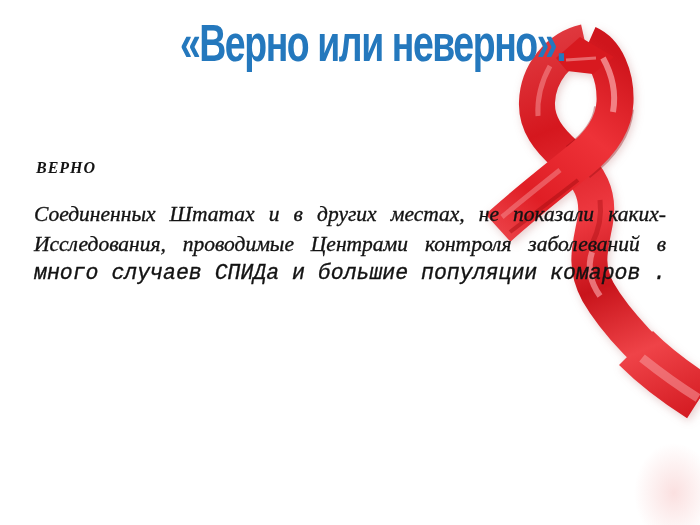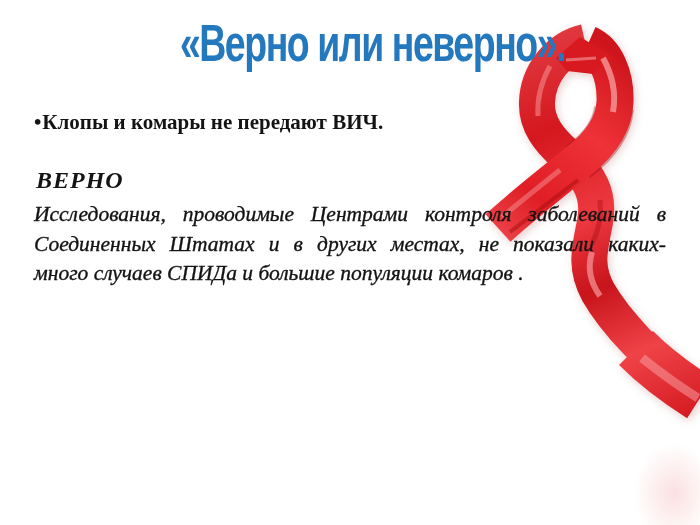--- a/index.html
+++ b/index.html
@@ -72,21 +72,21 @@
   .bullet-marker { margin-right: 1px; }
 
   
   .answer {
     position: absolute;
     top: 143px;
     left: 36px;
     z-index: 2;
     font-weight: 700;
     font-style: italic;
-    font-size: 24px;
+    font-size: 16px;
     letter-spacing: 1px;
   }
 
   
   .paragraph {
     position: absolute;
     top: 200px;
     left: 34px;
     width: 632px;
     z-index: 2;
@@ -97,20 +97,21 @@
   }
   .pline {
     height: 29.5px;
     line-height: 29.5px;
     text-align: justify;
     text-align-last: justify;
     white-space: nowrap;
   }
   .pline.last {
     text-align-last: left;
+    font-family: Liberation Mono, monospace;
   }
 </style>
 </head>
 <body>
 
 <div class="slide">
 
   <svg class="ribbon-svg" viewBox="0 0 700 525" aria-hidden="true">
     <defs>
       <linearGradient id="gBack" gradientUnits="userSpaceOnUse" x1="530" y1="40" x2="690" y2="420">
@@ -147,23 +148,22 @@
     <path d="M 642,358 C 662,374 682,388 698,398" fill="none" stroke="#f79b9e" stroke-width="9" opacity="0.55"></path>
 
     <path d="M 578,180 C 550,202 528,218 510,232" fill="none" stroke="#a50d12" stroke-width="4" opacity="0.5"></path>
     <path d="M 600,200 C 602,216 598,232 592,244" fill="none" stroke="#a50d12" stroke-width="5" opacity="0.4"></path>
   </svg>
 
   <div class="corner-smudge"></div>
 
   <h1 class="title">«Верно или неверно».</h1>
 
-  <p class="bullet-line"><span class="bullet-marker">•</span><span>Клопы и комары не передают ВИЧ.</span></p>
 
   <p class="answer">ВЕРНО</p>
 
   <div class="paragraph">
+    <div class="pline">Соединенных Штатах и в других местах, не показали каких-</div>
     <div class="pline">Исследования, проводимые Центрами контроля заболеваний в</div>
-    <div class="pline">Соединенных Штатах и в других местах, не показали каких-</div>
     <div class="pline last">много случаев СПИДа и большие популяции комаров .</div>
   </div>
 
 </div>
 
 </body></html>

